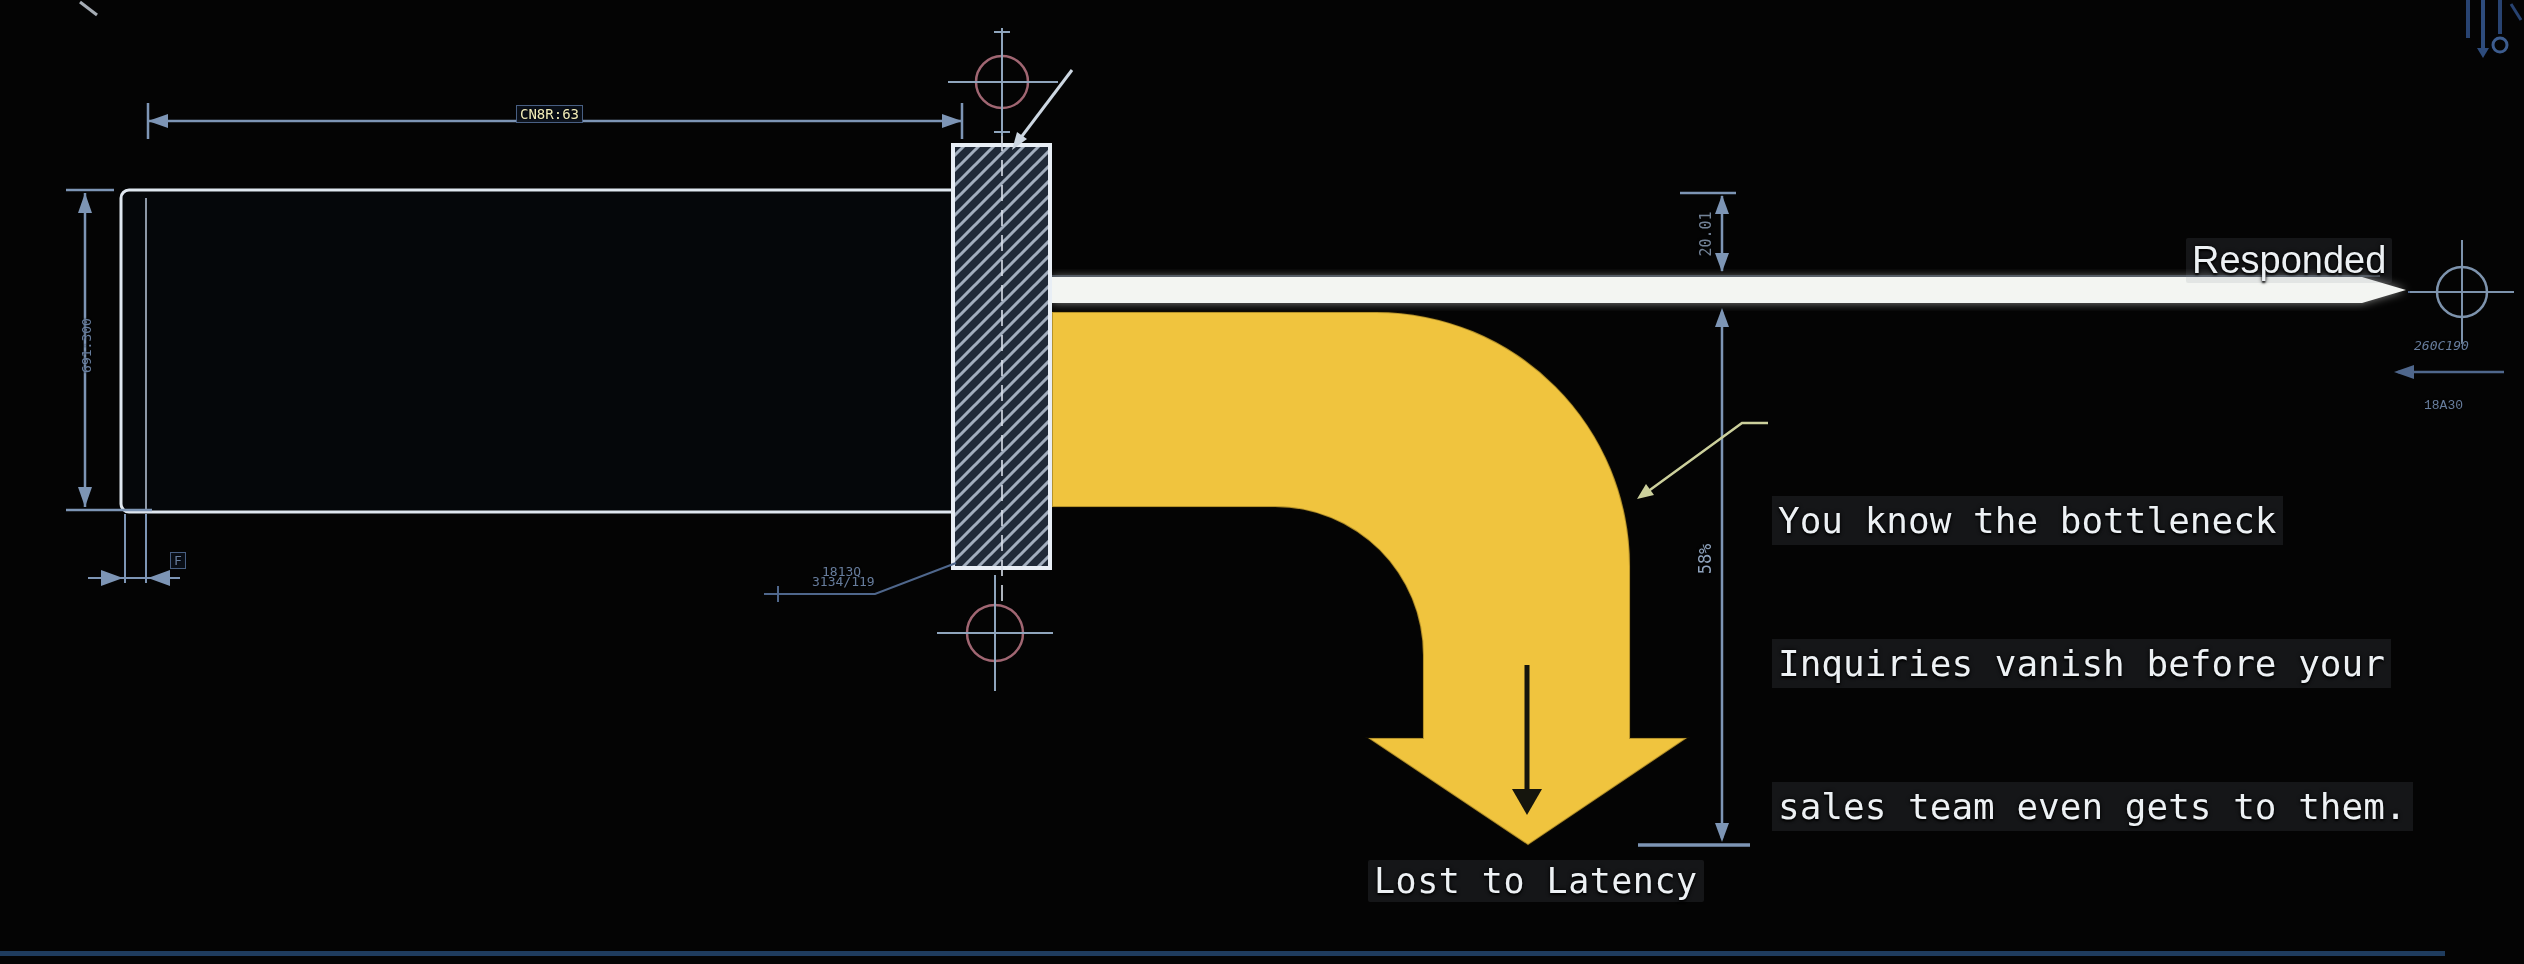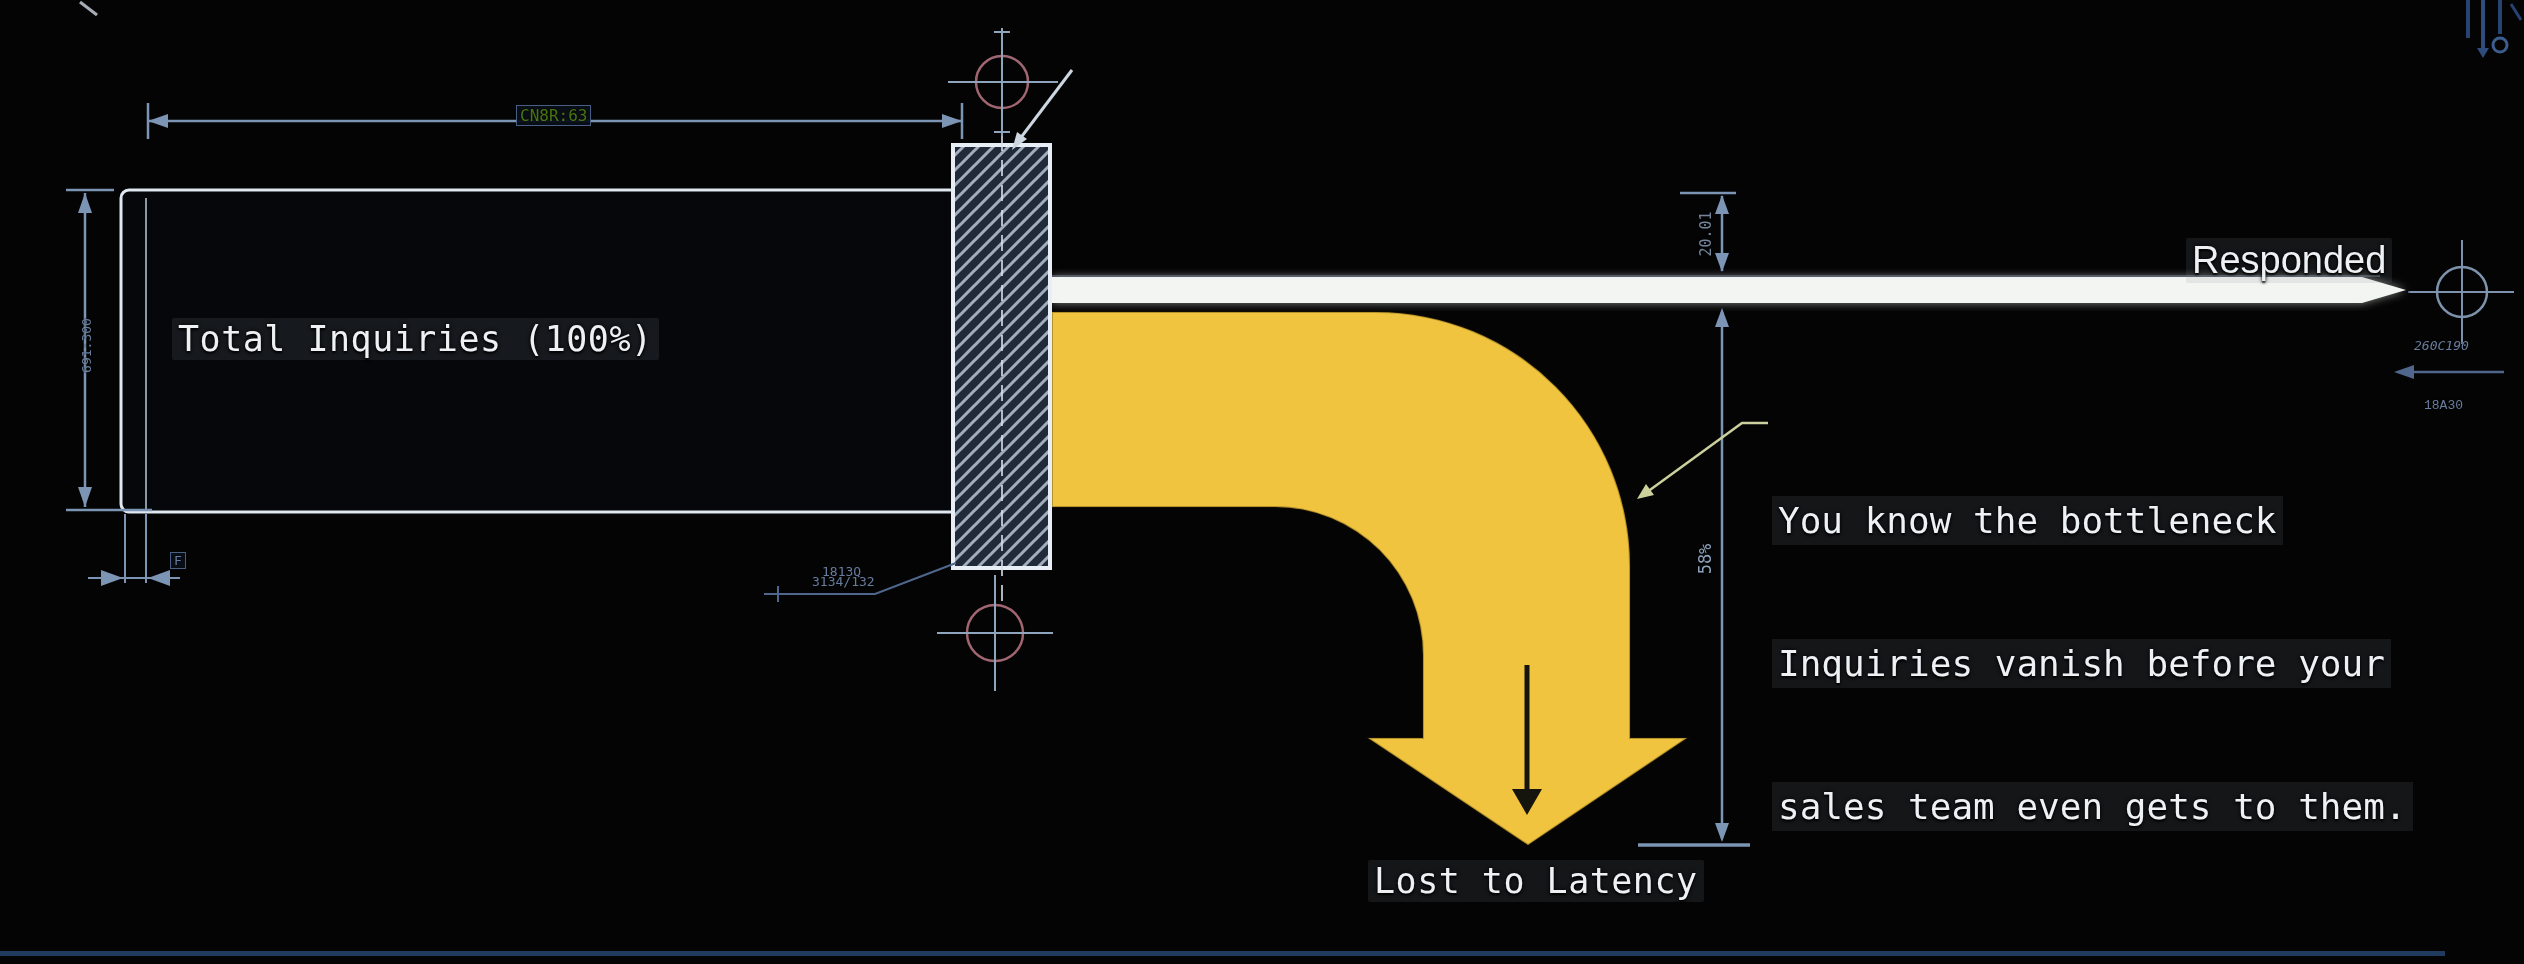--- a/index.html
+++ b/index.html
@@ -146,42 +146,41 @@
     <line x1="2483" y1="0" x2="2483" y2="48" stroke="#33548a" stroke-width="4"></line>
     <line x1="2500" y1="0" x2="2500" y2="34" stroke="#2c4a7d" stroke-width="4"></line>
     <circle cx="2500" cy="45" r="7" fill="none" stroke="#44679f" stroke-width="3"></circle>
     <line x1="2511" y1="4" x2="2521" y2="20" stroke="#2c4a7d" stroke-width="3"></line>
     <path d="M2483 58 l-6 -10 h12 z" fill="#33548a"></path>
   </g>
   <line x1="80" y1="2" x2="97" y2="15" stroke="#cfd8e2" stroke-width="3" opacity="0.8"></line>
   <rect x="0" y="951" width="2445" height="5" fill="#24476f" opacity="0.85"></rect>
 </svg>
 
-<div class="lbl mono big" style="left:172px;top:318px;">Total Inquiries (100%)</div>
 
 
 <div class="lbl sans" style="left:2186px;top:218px;font-size:38px;">Responded</div>
 
 <div class="lbl mono note" style="left:1772px;top:402px;background:none;padding:0;">
   <div style="background:rgba(130,138,148,.14);padding:1px 6px;width:max-content;">You know the bottleneck</div>
   <div style="background:rgba(130,138,148,.14);padding:1px 6px;width:max-content;">Inquiries vanish before your</div>
   <div style="background:rgba(130,138,148,.14);padding:1px 6px;width:max-content;">sales team even gets to them.</div>
 </div>
 
 <div class="lbl mono big" style="left:1368px;top:860px;">Lost to Latency</div>
 
 <div class="dimtxt mono rot" style="left:1678px;top:549px;width:54px;text-align:center;">58%</div>
 
 <div class="dimtxt mono rot" style="left:1668px;top:225px;width:76px;font-size:15px;text-align:center;opacity:.8;">20.01</div>
 
-<div class="tiny mono boxed" style="left:516px;top:105px;font-size:16px;color:#4d7c0f;">CN8R:63</div>
+<div class="tiny mono boxed" style="left:516px;top:105px;font-size:14px;color:#fef9c3;">CN8R:63</div>
 
 <div class="tiny mono rot" style="left:48px;top:338px;width:76px;text-align:center;">691:300</div>
 
 <div class="tiny mono boxed" style="left:170px;top:552px;">F</div>
 
-<div class="tiny mono" style="left:812px;top:574px;">3134/132</div>
+<div class="tiny mono" style="left:812px;top:574px;">3134/119</div>
 <div class="tiny mono" style="left:822px;top:564px;">1813Q</div>
 
 <div class="tiny mono" style="left:2414px;top:338px;font-style:italic;">260C190</div>
 <div class="tiny mono" style="left:2424px;top:398px;font-family:Liberation Mono, monospace;">18A30</div>
 
 </div>
 
 </body></html>

